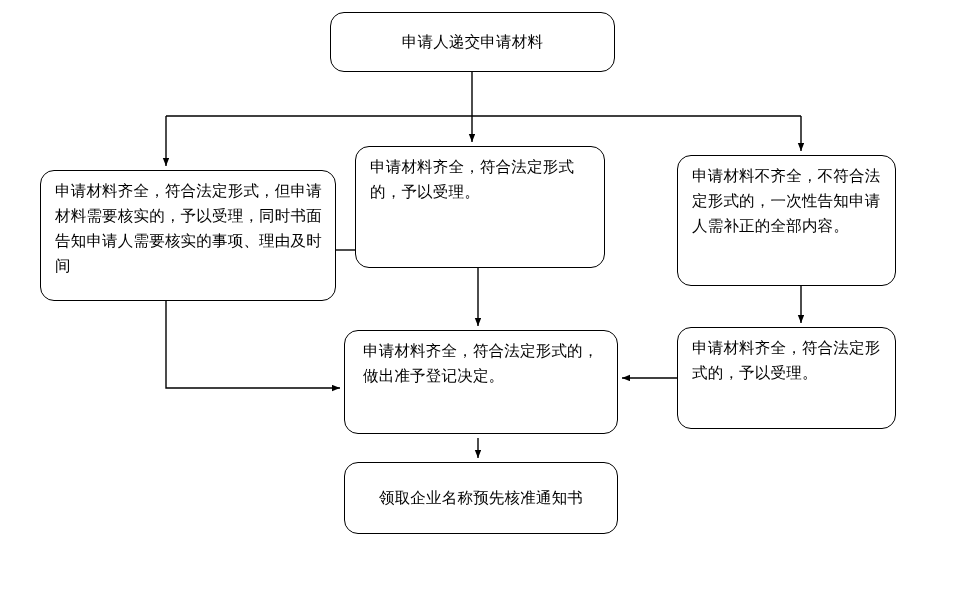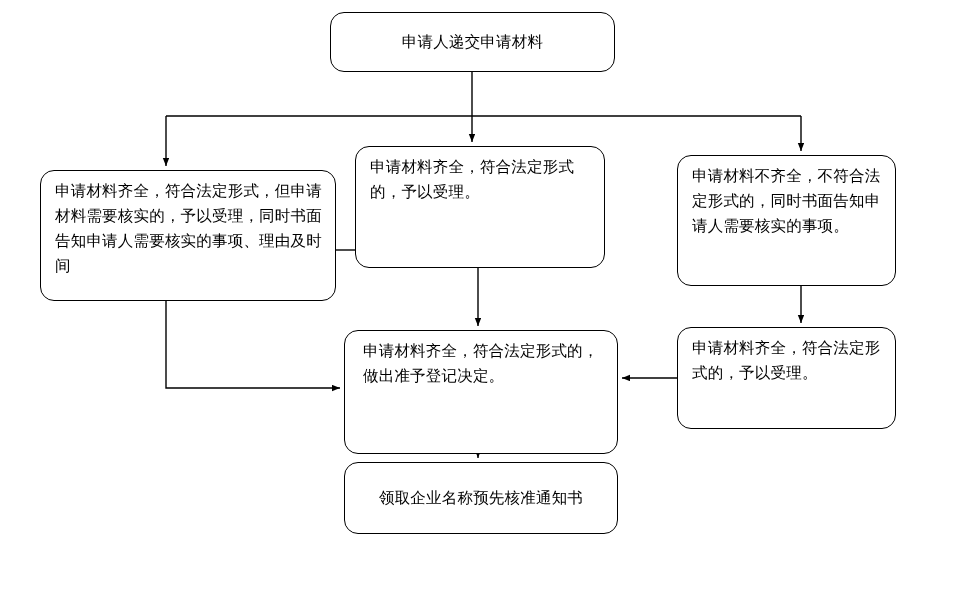--- a/index.html
+++ b/index.html
@@ -87,21 +87,21 @@
       <path d="M 478,438 L 478,458" marker-end="url(#arrowhead)"></path>
     </g>
   </svg>
 
   <div class="node center-text" style="left:330px; top:12px; width:285px; height:60px;">申请人递交申请材料</div>
 
   <div class="node top-text" style="left:27px; top:170px; width:296px; height:131px;margin-left:13px;">申请材料齐全，符合法定形式，但申请材料需要核实的，予以受理，同时书面告知申请人需要核实的事项、理由及时间</div>
 
   <div class="node top-text" style="left:355px; top:146px; width:250px; height:122px;">申请材料齐全，符合法定形式的，予以受理。</div>
 
-  <div class="node top-text" style="left:677px; top:155px; width:219px; height:131px;">申请材料不齐全，不符合法定形式的，同时书面告知申请人需要核实的事项。</div>
+  <div class="node top-text" style="left:677px; top:155px; width:219px; height:131px;">申请材料不齐全，不符合法定形式的，一次性告知申请人需补正的全部内容。</div>
 
   <div class="node top-text" style="left:677px; top:327px; width:219px; height:102px;">申请材料齐全，符合法定形式的，予以受理。</div>
 
-  <div class="node top-text" style="left:344px; top:330px; width:274px; height:124px;padding-left:18px;">申请材料齐全，符合法定形式的，做出准予登记决定。</div>
+  <div class="node top-text" style="left:344px; top:330px; width:274px; height:104px;padding-left:18px;">申请材料齐全，符合法定形式的，做出准予登记决定。</div>
 
   <div class="node center-text" style="left:344px; top:462px; width:274px; height:72px;text-align:right;">领取企业名称预先核准通知书</div>
 
 </div>
 
 </body></html>

